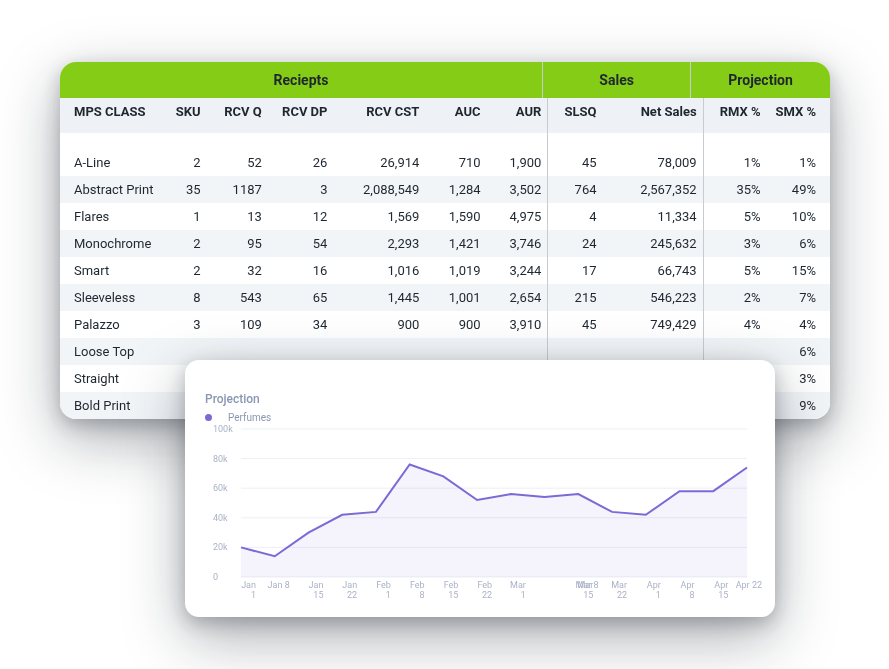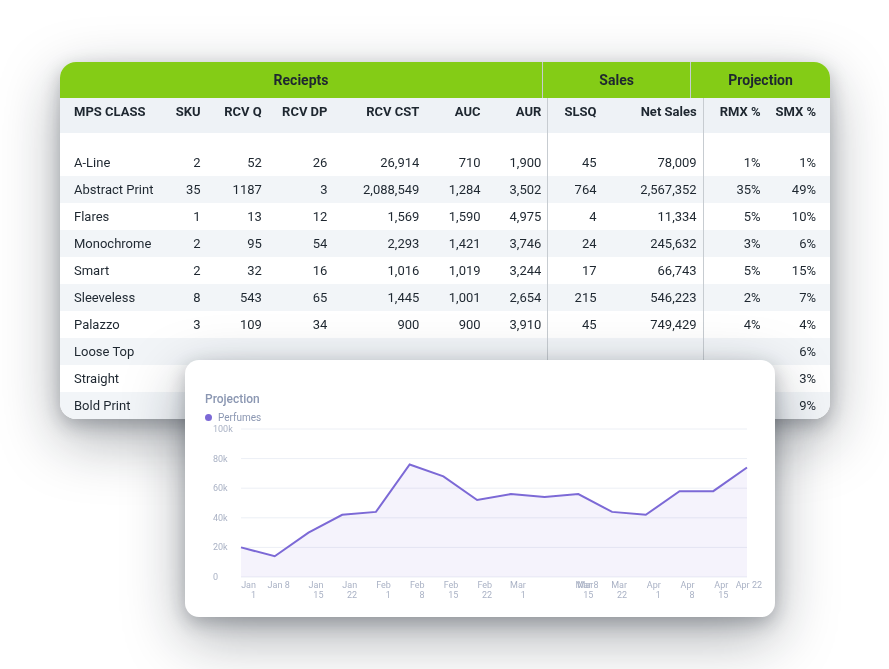--- a/index.html
+++ b/index.html
@@ -83,21 +83,21 @@
   }
   .chart-title {
     font-size: 12px;
     color: #8b97b2;
     font-weight: 500;
   }
   .legend {
     margin-top: 6px;
     display: flex;
     align-items: center;
-    gap: 6px;
+    gap: 16px;
     font-size: 10px;
     color: #8b97b2;
   }
   .legend-dot { width: 7px; height: 7px; border-radius: 50%; background: #7c69d6; }
   .plot-wrap {
     position: relative;
     width: 100%;
     height: 180px;
   }
   .plot-wrap svg { position: absolute; left: 0; top: 0; }

